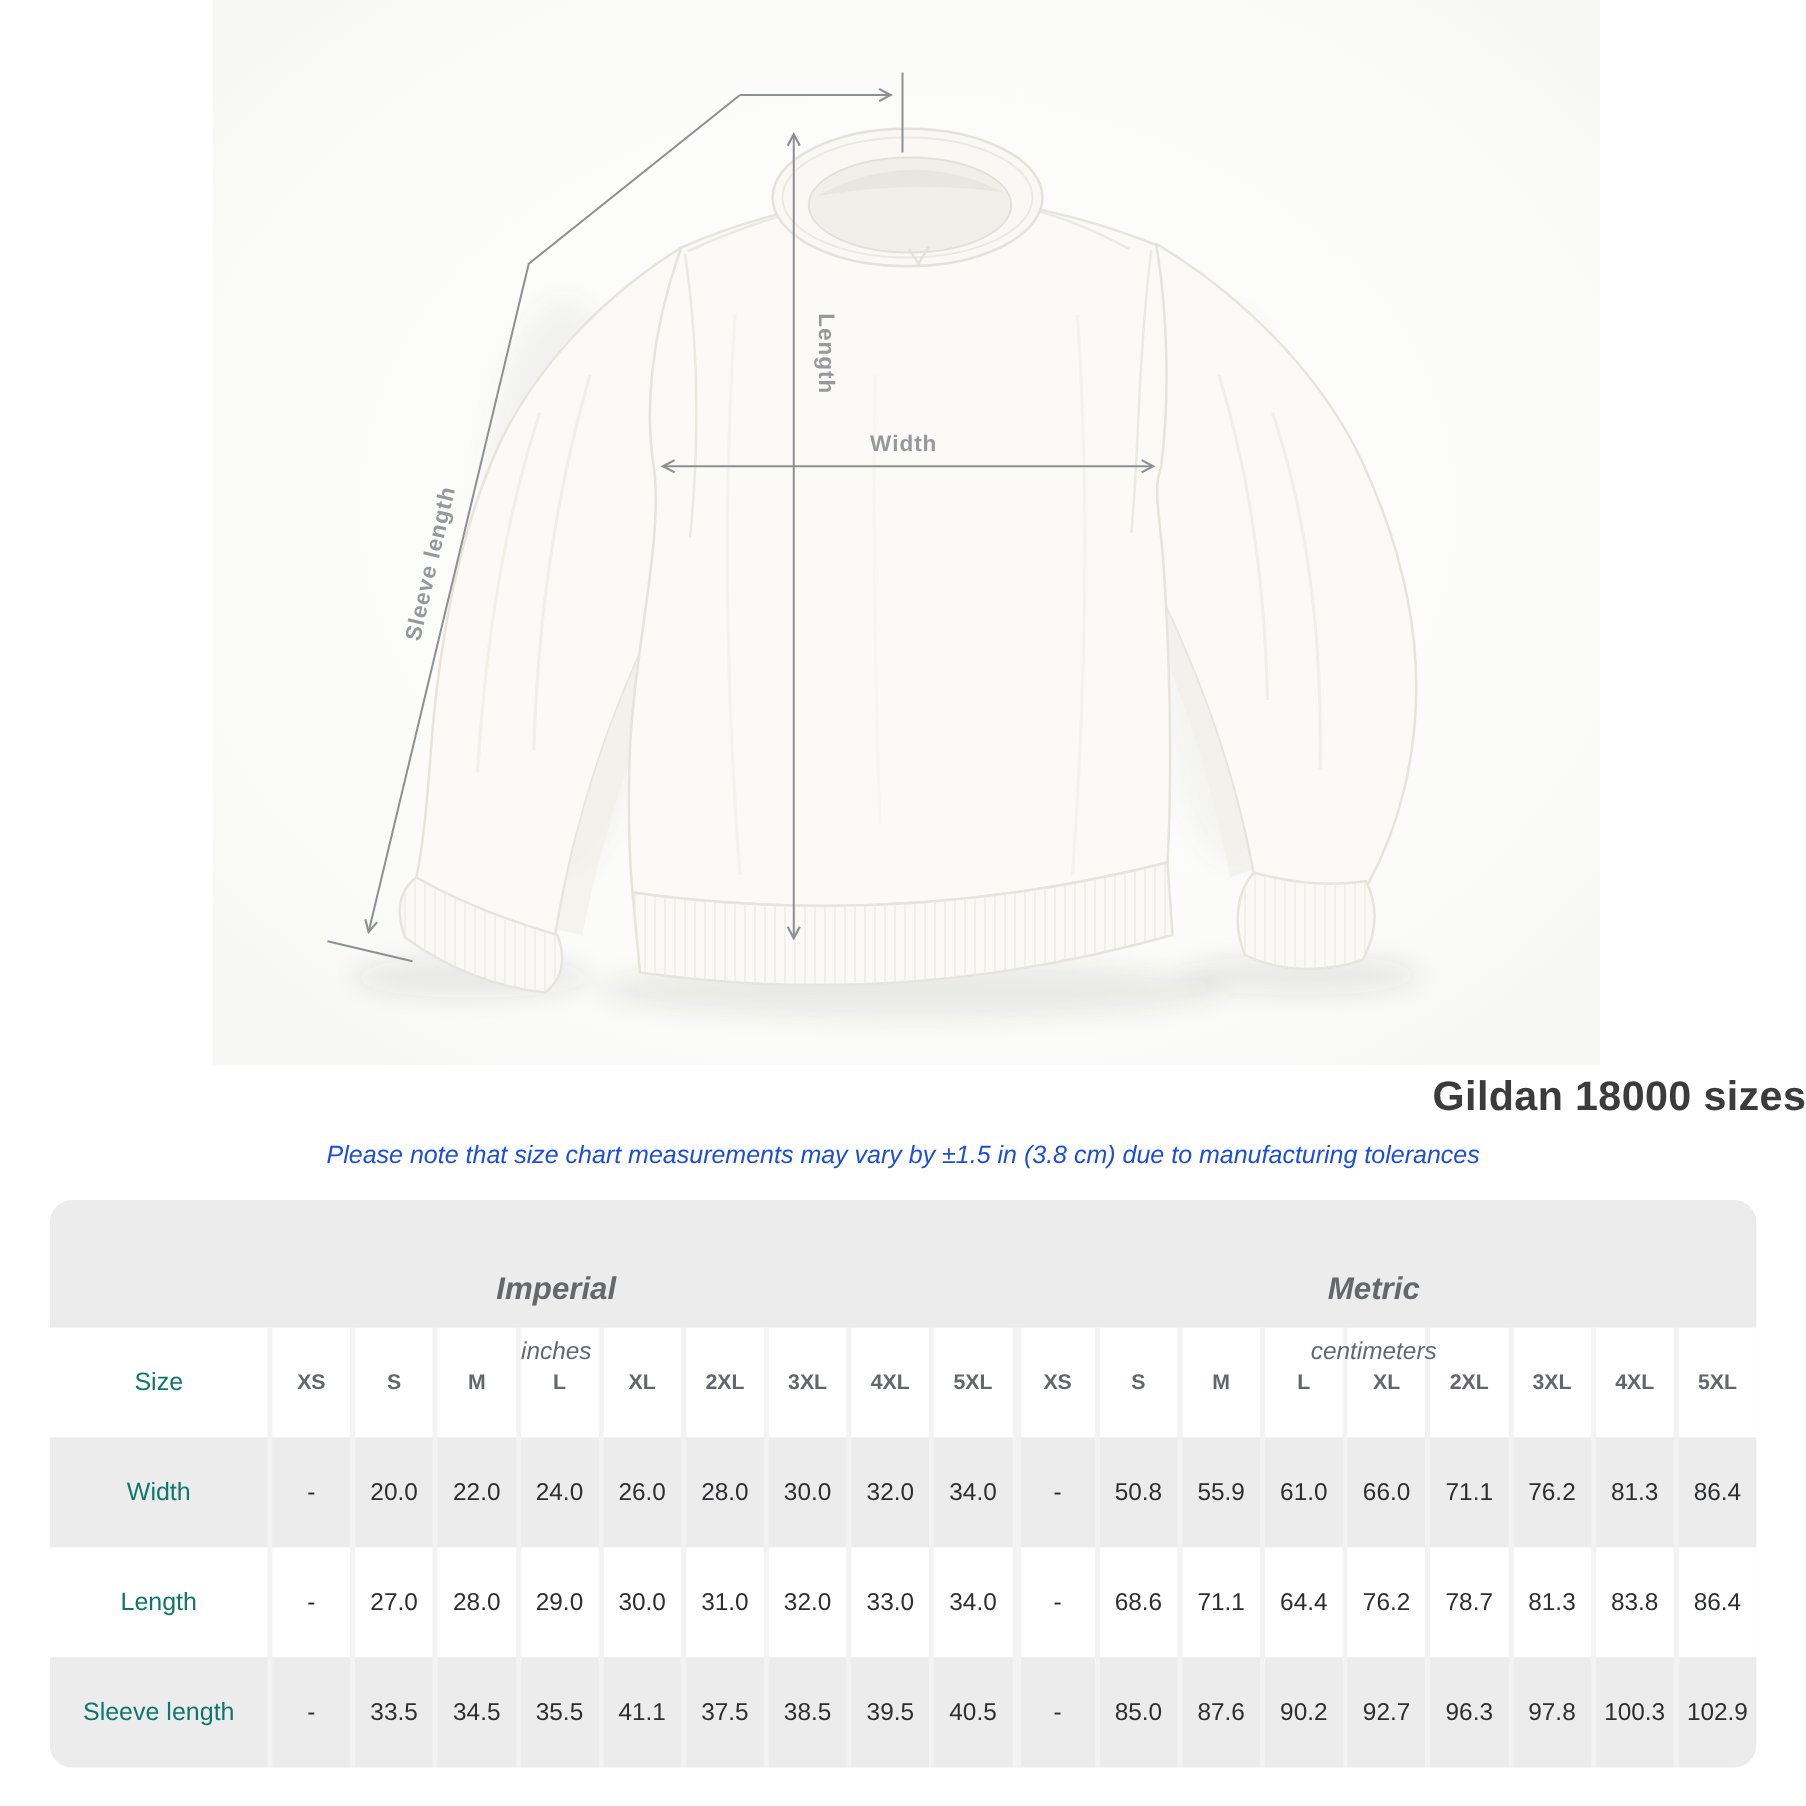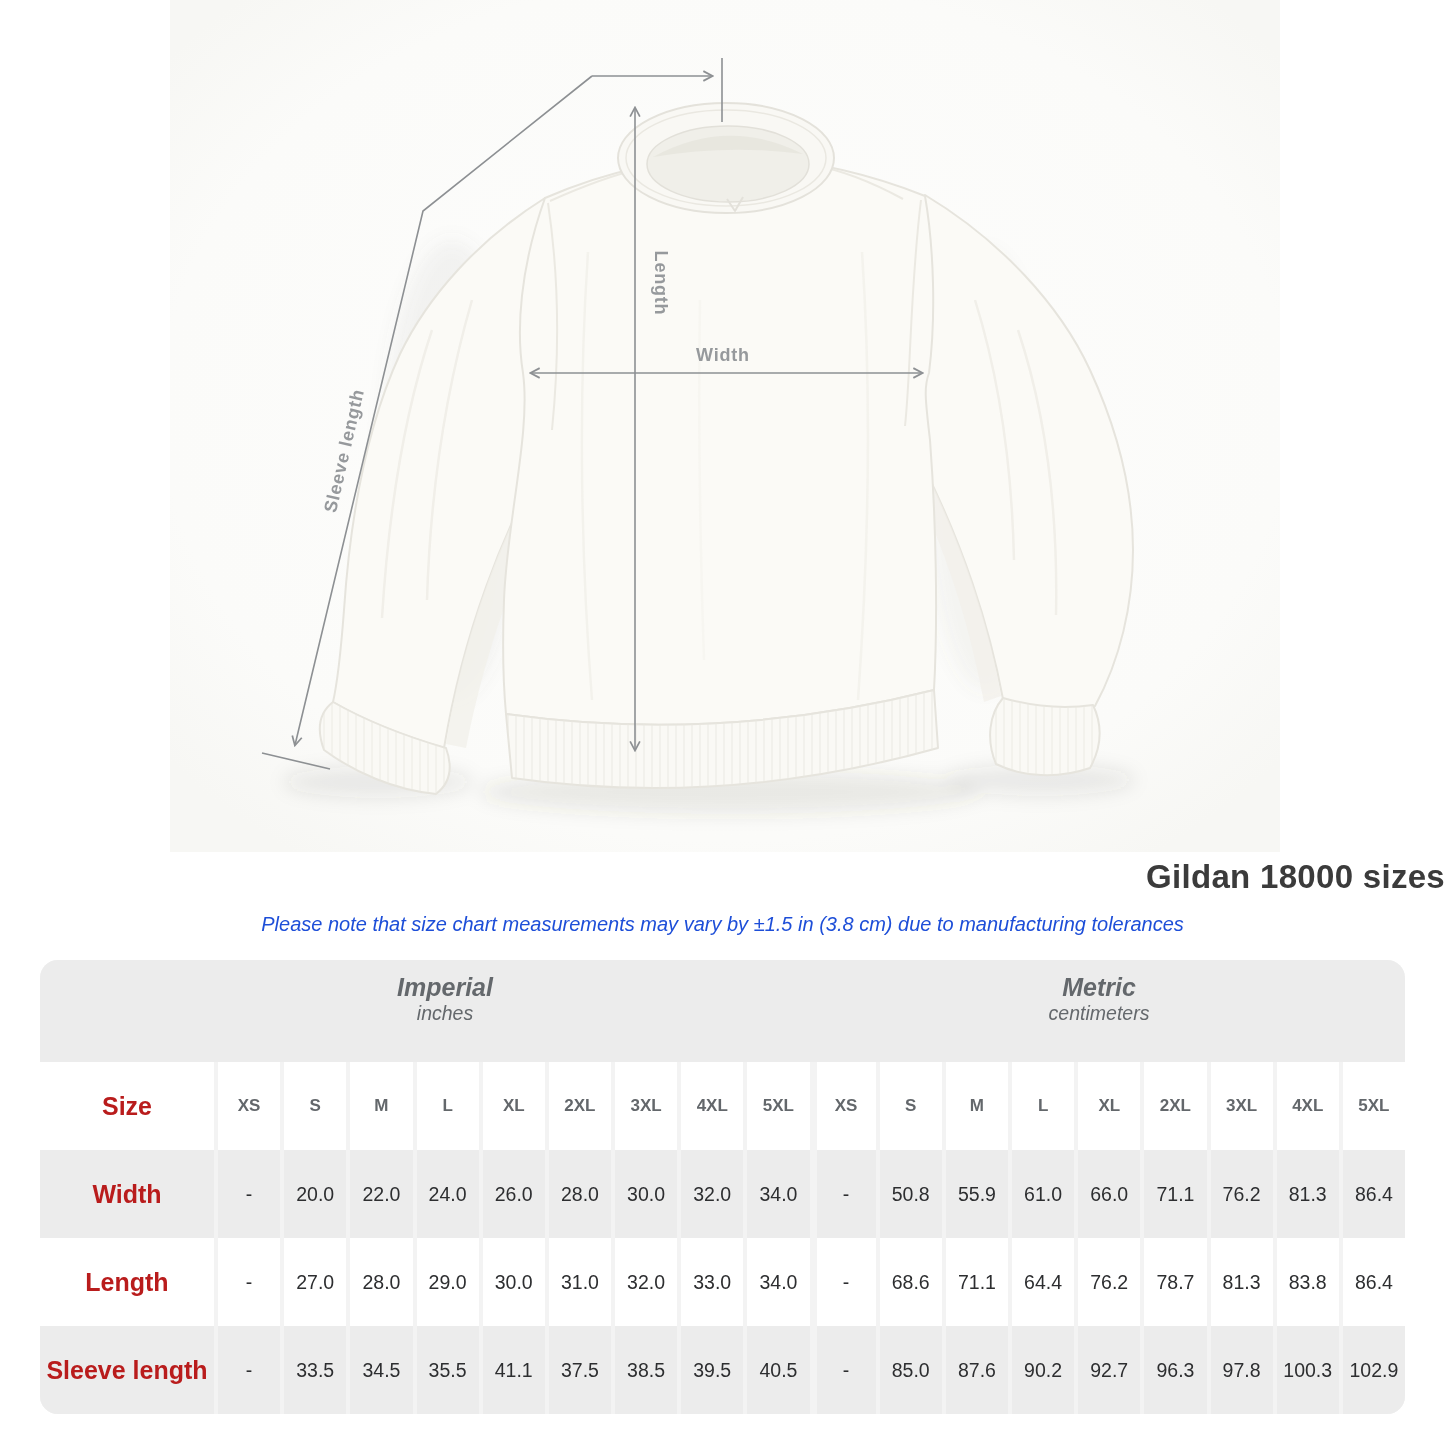--- a/index.html
+++ b/index.html
@@ -15,30 +15,30 @@
       font-size:33px;font-weight:bold;color:#3b3b3b;letter-spacing:.3px;}
   .page-subtitle{position:absolute;left:0;top:913px;width:1445px;text-align:center;
       font-size:20px;font-style:italic;color:#1d4ed8;}
 
   
   .size-table{position:absolute;left:40px;top:960px;width:1365px;height:454px;
       border-radius:18px;overflow:hidden;background:#f3f3f3;}
   .table-header{position:relative;height:102px;background:#ececec;}
   .unit-group{position:absolute;top:13px;transform:translateX(-50%);text-align:center;color:#64686c;}
   .unit-imperial{left:405px;} .unit-metric{left:1059px;}
-  .unit-name{font-size:25px;font-weight:bold;font-style:italic;}
-  .unit-sub{font-size:19.5px;font-style:italic;margin-top:0;}
+  .unit-name{font-size:25px;font-weight:bold;font-style:italic;margin-top:44px;}
+  .unit-sub{font-size:19.5px;font-style:italic;margin-top:24px;}
 
   .table-grid{display:grid;grid-template-columns:174px repeat(18,1fr);
       grid-auto-rows:88px;column-gap:4px;row-gap:0;background:#f3f3f3;}
   .c{display:flex;align-items:center;justify-content:center;background:#ffffff;
       font-size:19.5px;color:#2d2e30;}
   .c.g{background:#ececec;}
   .c.hdr{font-weight:bold;color:#63676b;font-size:17px;}
-  .c.lbl{font-weight:bold;color:#b91c1c;font-size:25px;}
+  .c.lbl{font-weight:normal;color:#0f766e;font-size:20px;}
   .c.m0{border-left:3px solid #f3f3f3;}
 </style>
 </head>
 <body>
 
 <div class="figure-wrap">
 <svg width="1445" height="852" viewBox="0 0 1445 852">
   <defs>
     <marker id="arrow" viewBox="0 0 12 12" refX="10" refY="6" markerWidth="13" markerHeight="13" orient="auto-start-reverse" markerUnits="userSpaceOnUse">
       <path d="M2 1.5 L10.5 6 L2 10.5" fill="none" stroke="#8d9093" stroke-width="1.6"></path>

